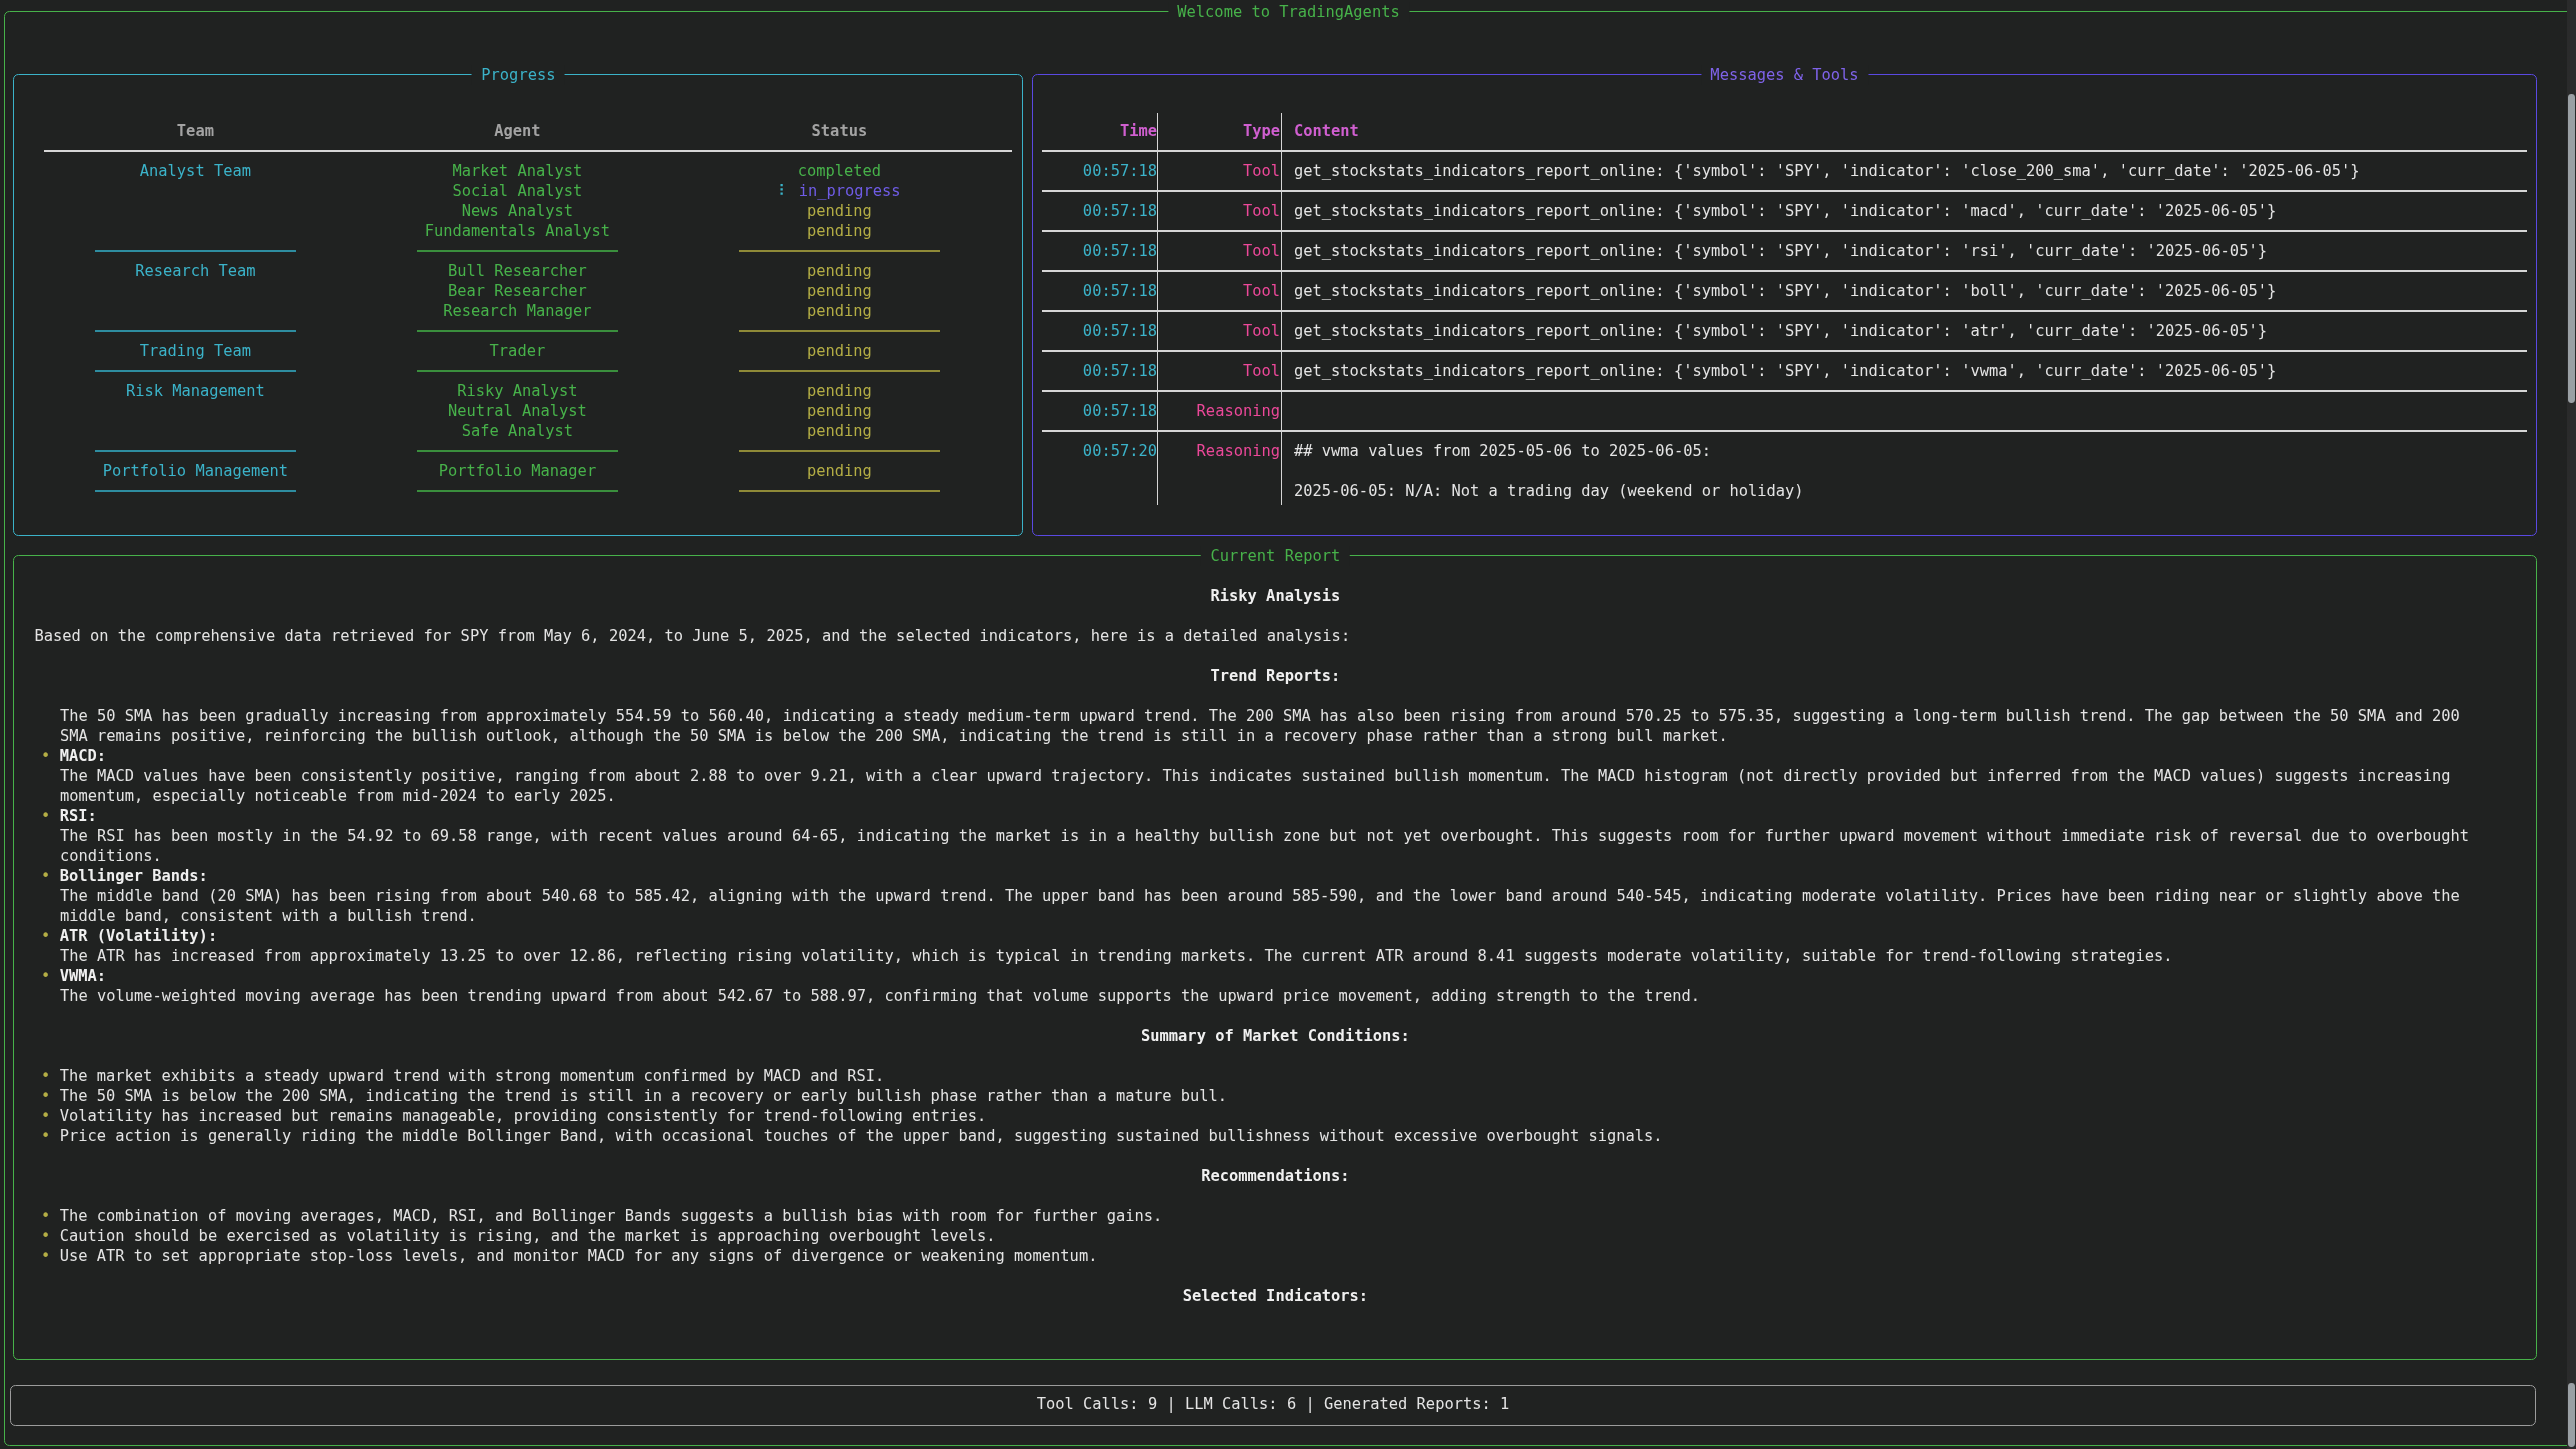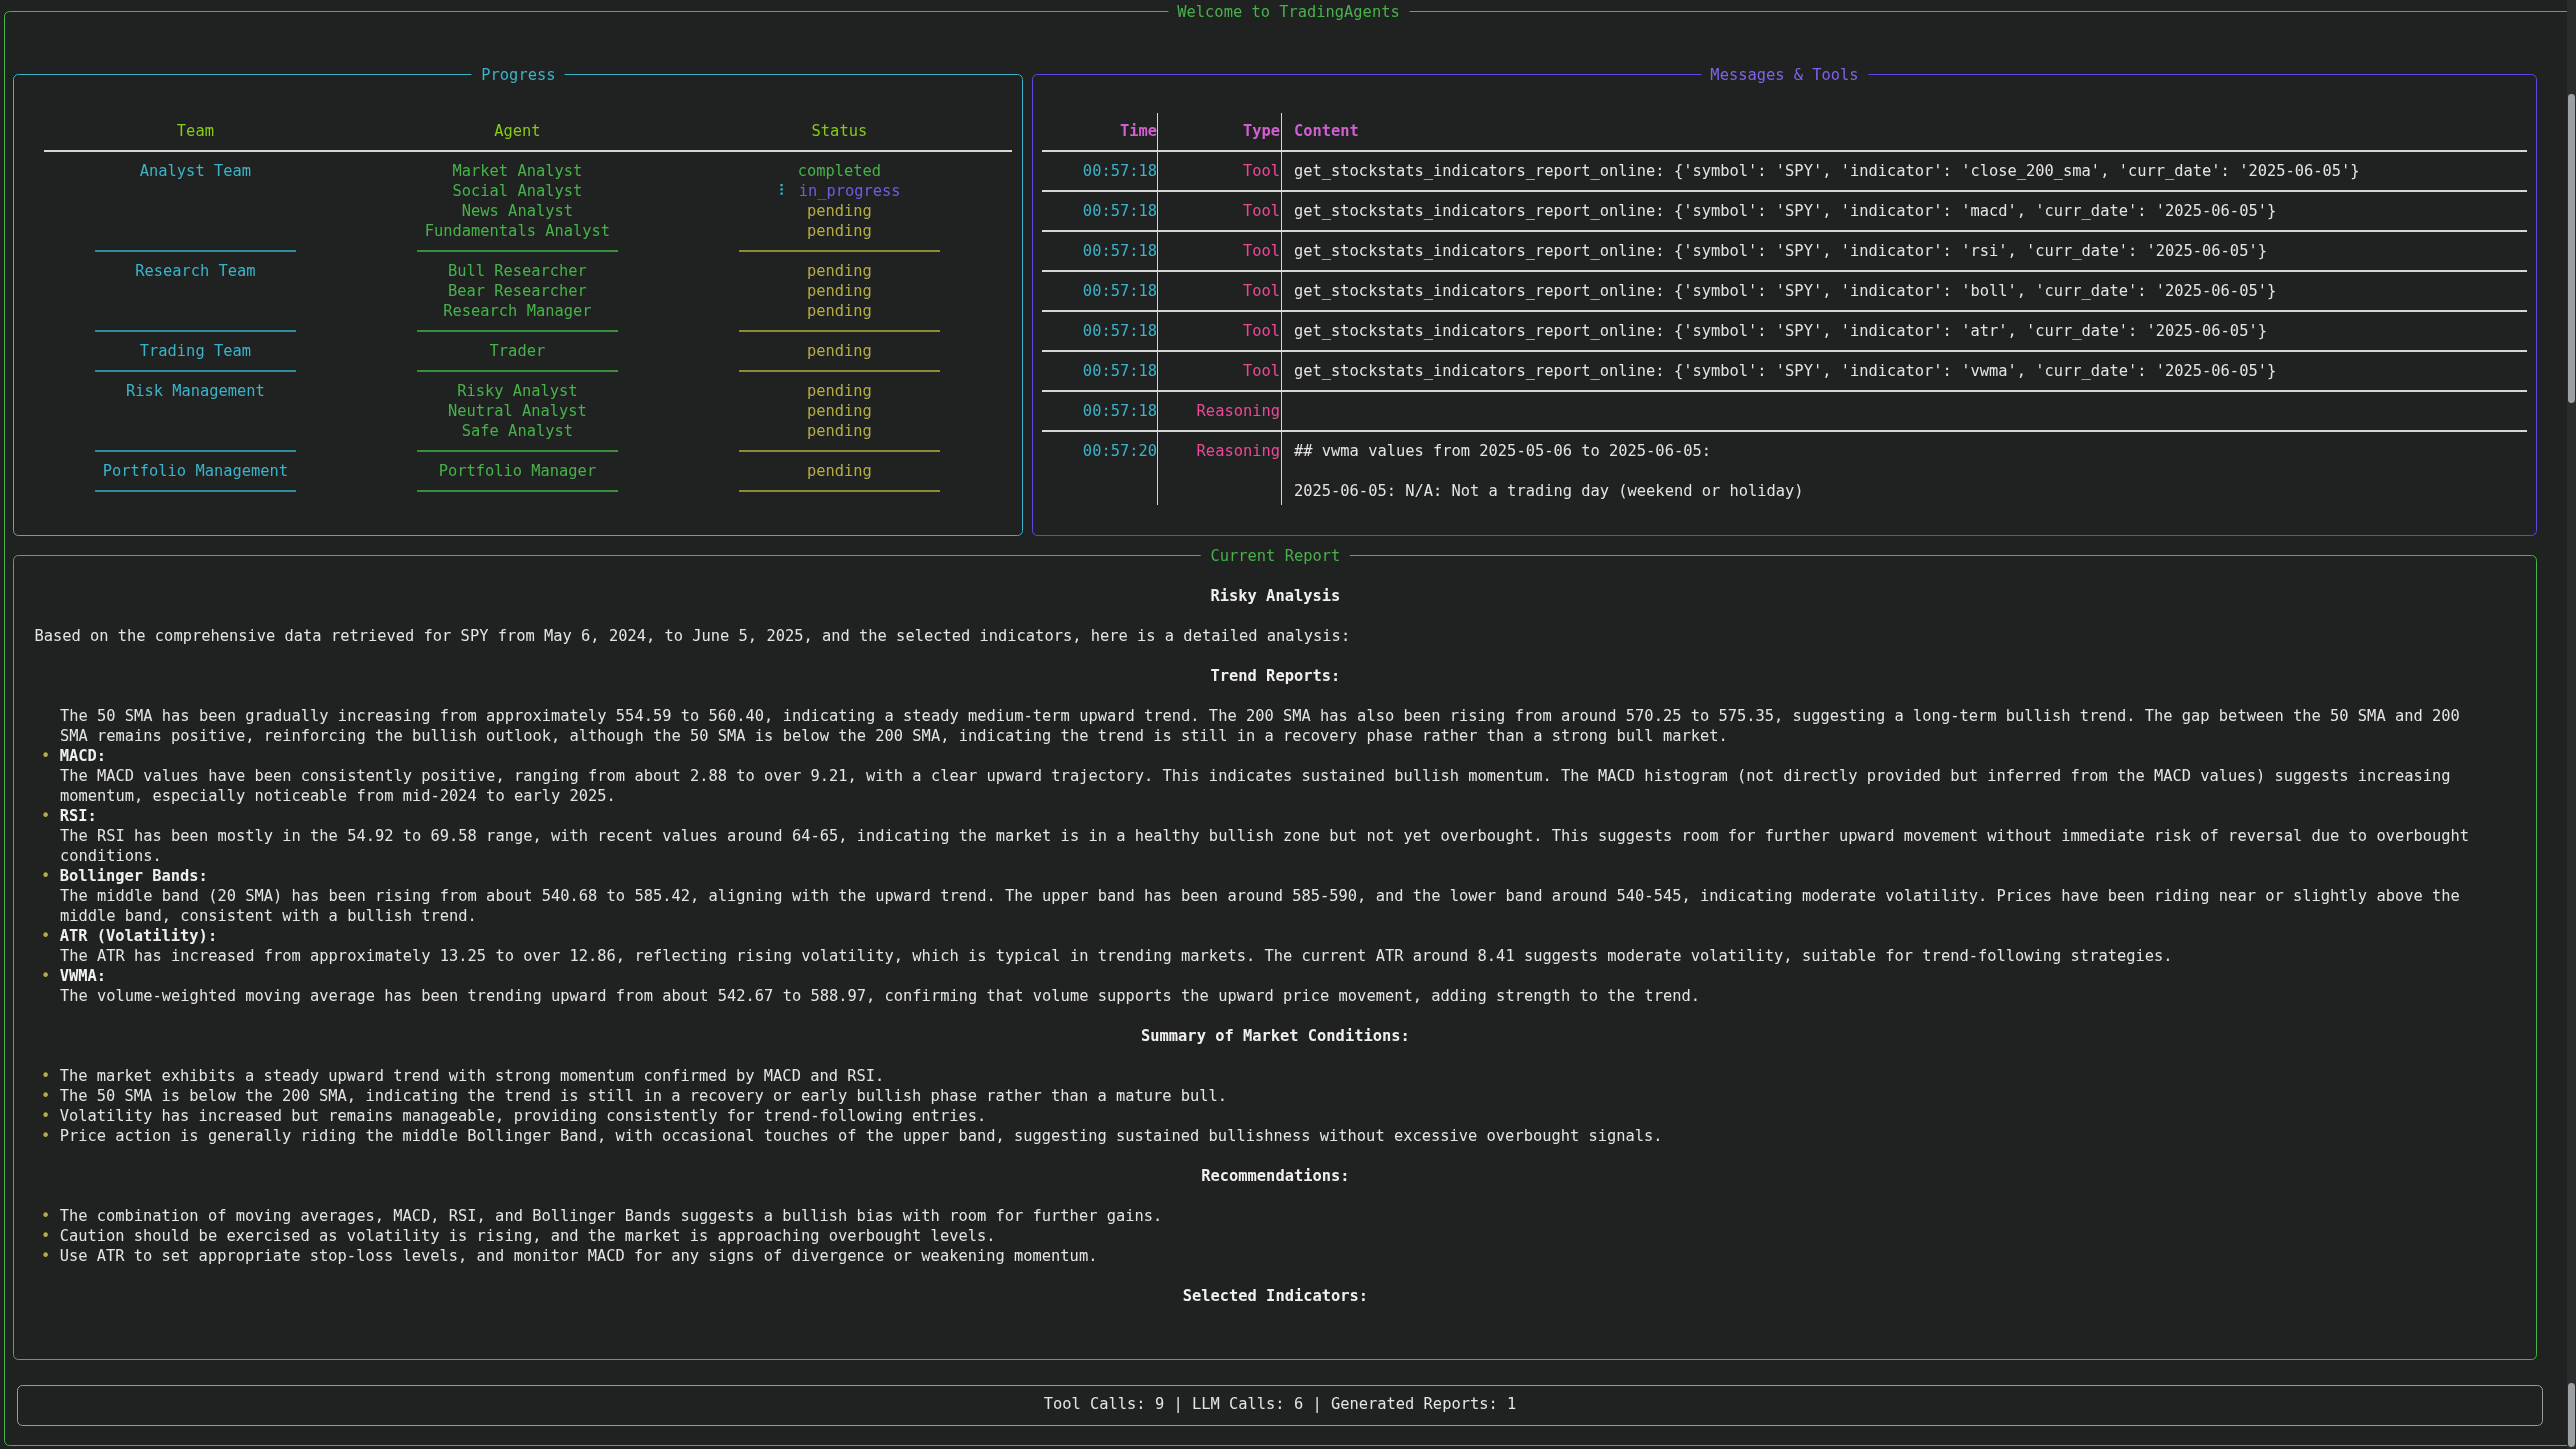--- a/index.html
+++ b/index.html
@@ -4,27 +4,27 @@
 <style>
   html,body{margin:0;padding:0;background:#202221;width:2576px;height:1449px;overflow:hidden;}
   body{font-family:"DejaVu Sans Mono",monospace;font-size:15.4px;line-height:20px;color:#e4e4e4;}
   .screen{position:absolute;left:0;top:0;width:2576px;height:1449px;}
   .panel{position:absolute;border:1.3px solid;border-radius:5.4px;background:#202221;}
   .ptitle{position:absolute;top:-10px;left:50%;transform:translateX(-50%);background:#202221;padding:0 9.4px;white-space:pre;}
   .outer{left:4px;top:10.7px;width:2567px;height:1433px;border-color:#47b24a;}
   .progress-panel{left:13.4px;top:74px;width:1010px;height:462px;border-color:#3bb3c9;padding-top:46px;box-sizing:border-box;}
   .messages-panel{left:1032px;top:74px;width:1505px;height:462px;border-color:#5a49e2;padding-top:46px;box-sizing:border-box;}
   .report-panel{left:13.4px;top:555px;width:2524px;height:805px;border-color:#47b24a;padding:29.5px 20px 0 20px;box-sizing:border-box;}
-  .footer-panel{left:17px;top:1385px;width:2524px;height:39px;border-color:#9c9c9c;}
+  .footer-panel{left:10px;top:1385px;width:2524px;height:39px;border-color:#9c9c9c;}
   .green{color:#47b24a;} .cyan{color:#3bb3c9;} .violet{color:#7f63e9;}
 
   
   .p-grid{display:grid;grid-template-columns:322px 322px 322px;padding-left:20px;height:20px;}
   .p-grid .cell{text-align:center;white-space:pre;overflow:hidden;}
-  .p-header .cell{color:#84cc16;font-weight:normal;}
+  .p-header .cell{color:#a3a3a3;font-weight:bold;}
   .p-rule-row{height:20px;position:relative;}
   .p-rule-row::after{content:'';position:absolute;left:29.5px;right:10.7px;top:9.4px;height:1.3px;background:#d6d6d6;}
   .team{color:#3bb3c9;} .agent{color:#47b24a;}
   .st-completed{color:#47b24a;} .st-pending{color:#b4ae45;} .st-inprogress{color:#6f5ce6;}
   .spinner{color:#3bb3c9;}
   .p-sep .sepwrap{position:relative;}
   .sepline{width:201px;height:1.3px;margin:9.4px auto 0;}
   .sep-team{background:#2e8da0;} .sep-agent{background:#3a8f3d;} .sep-status{background:#8f8a38;}
 
   

